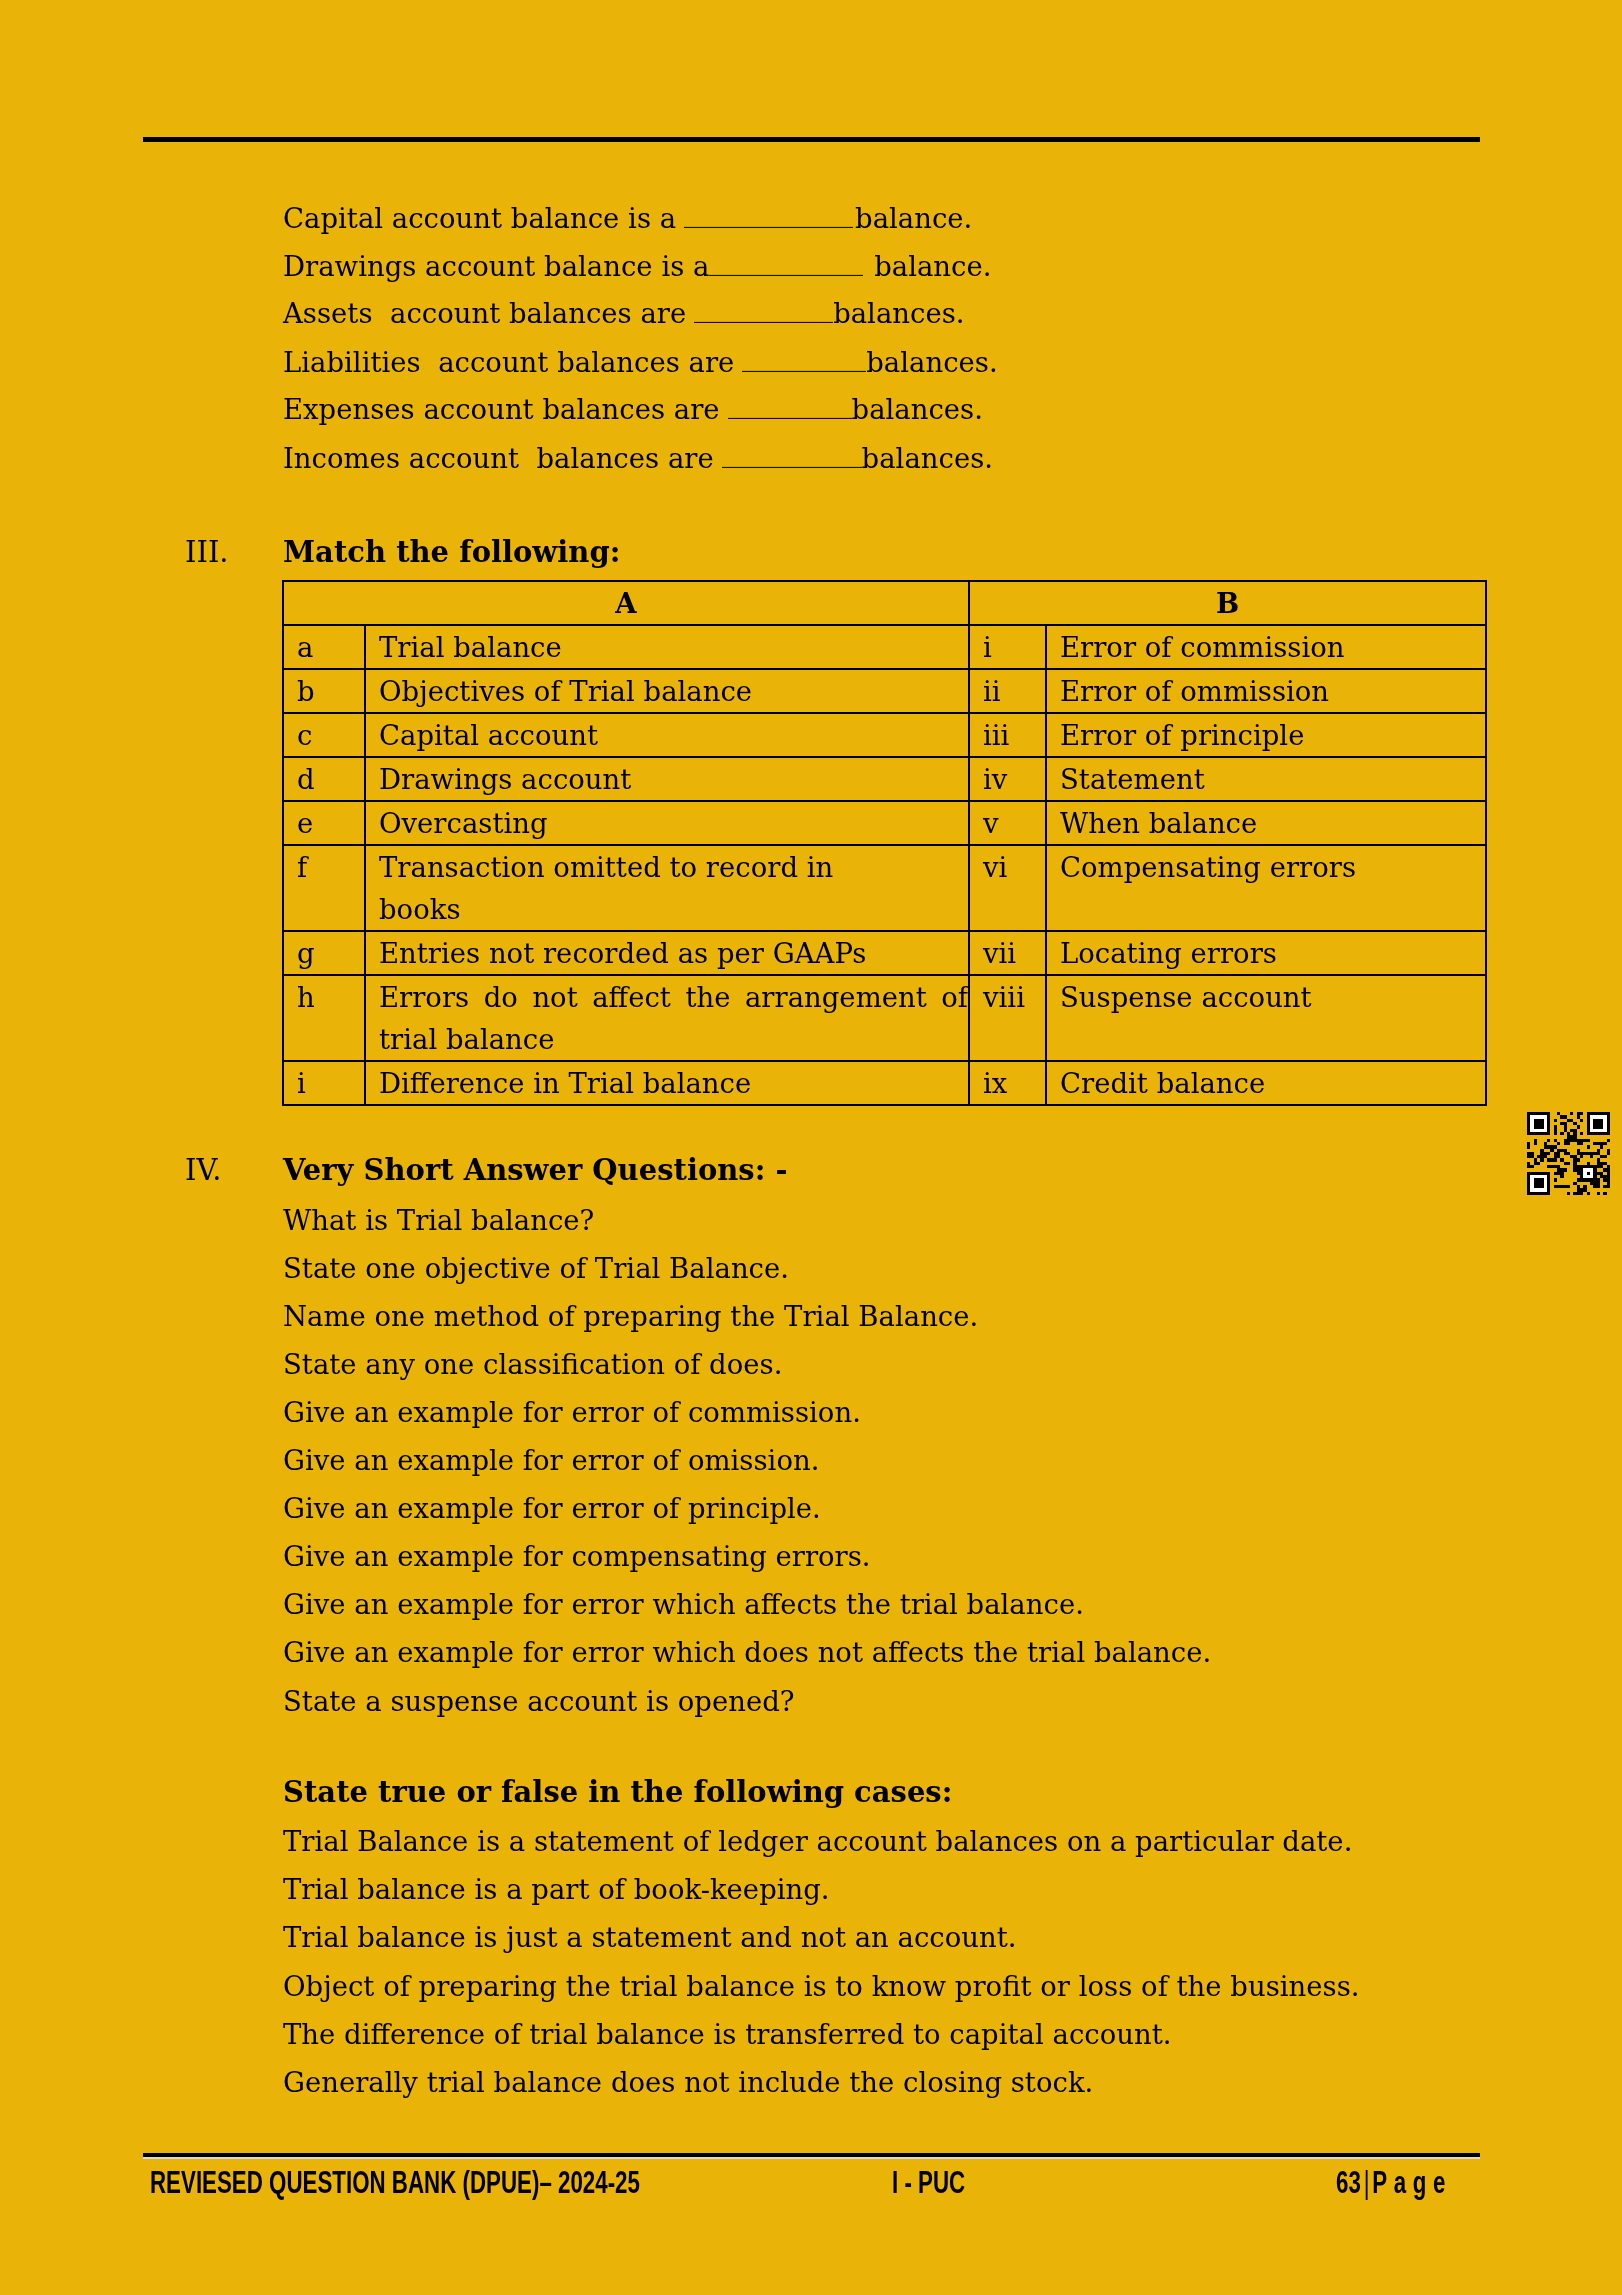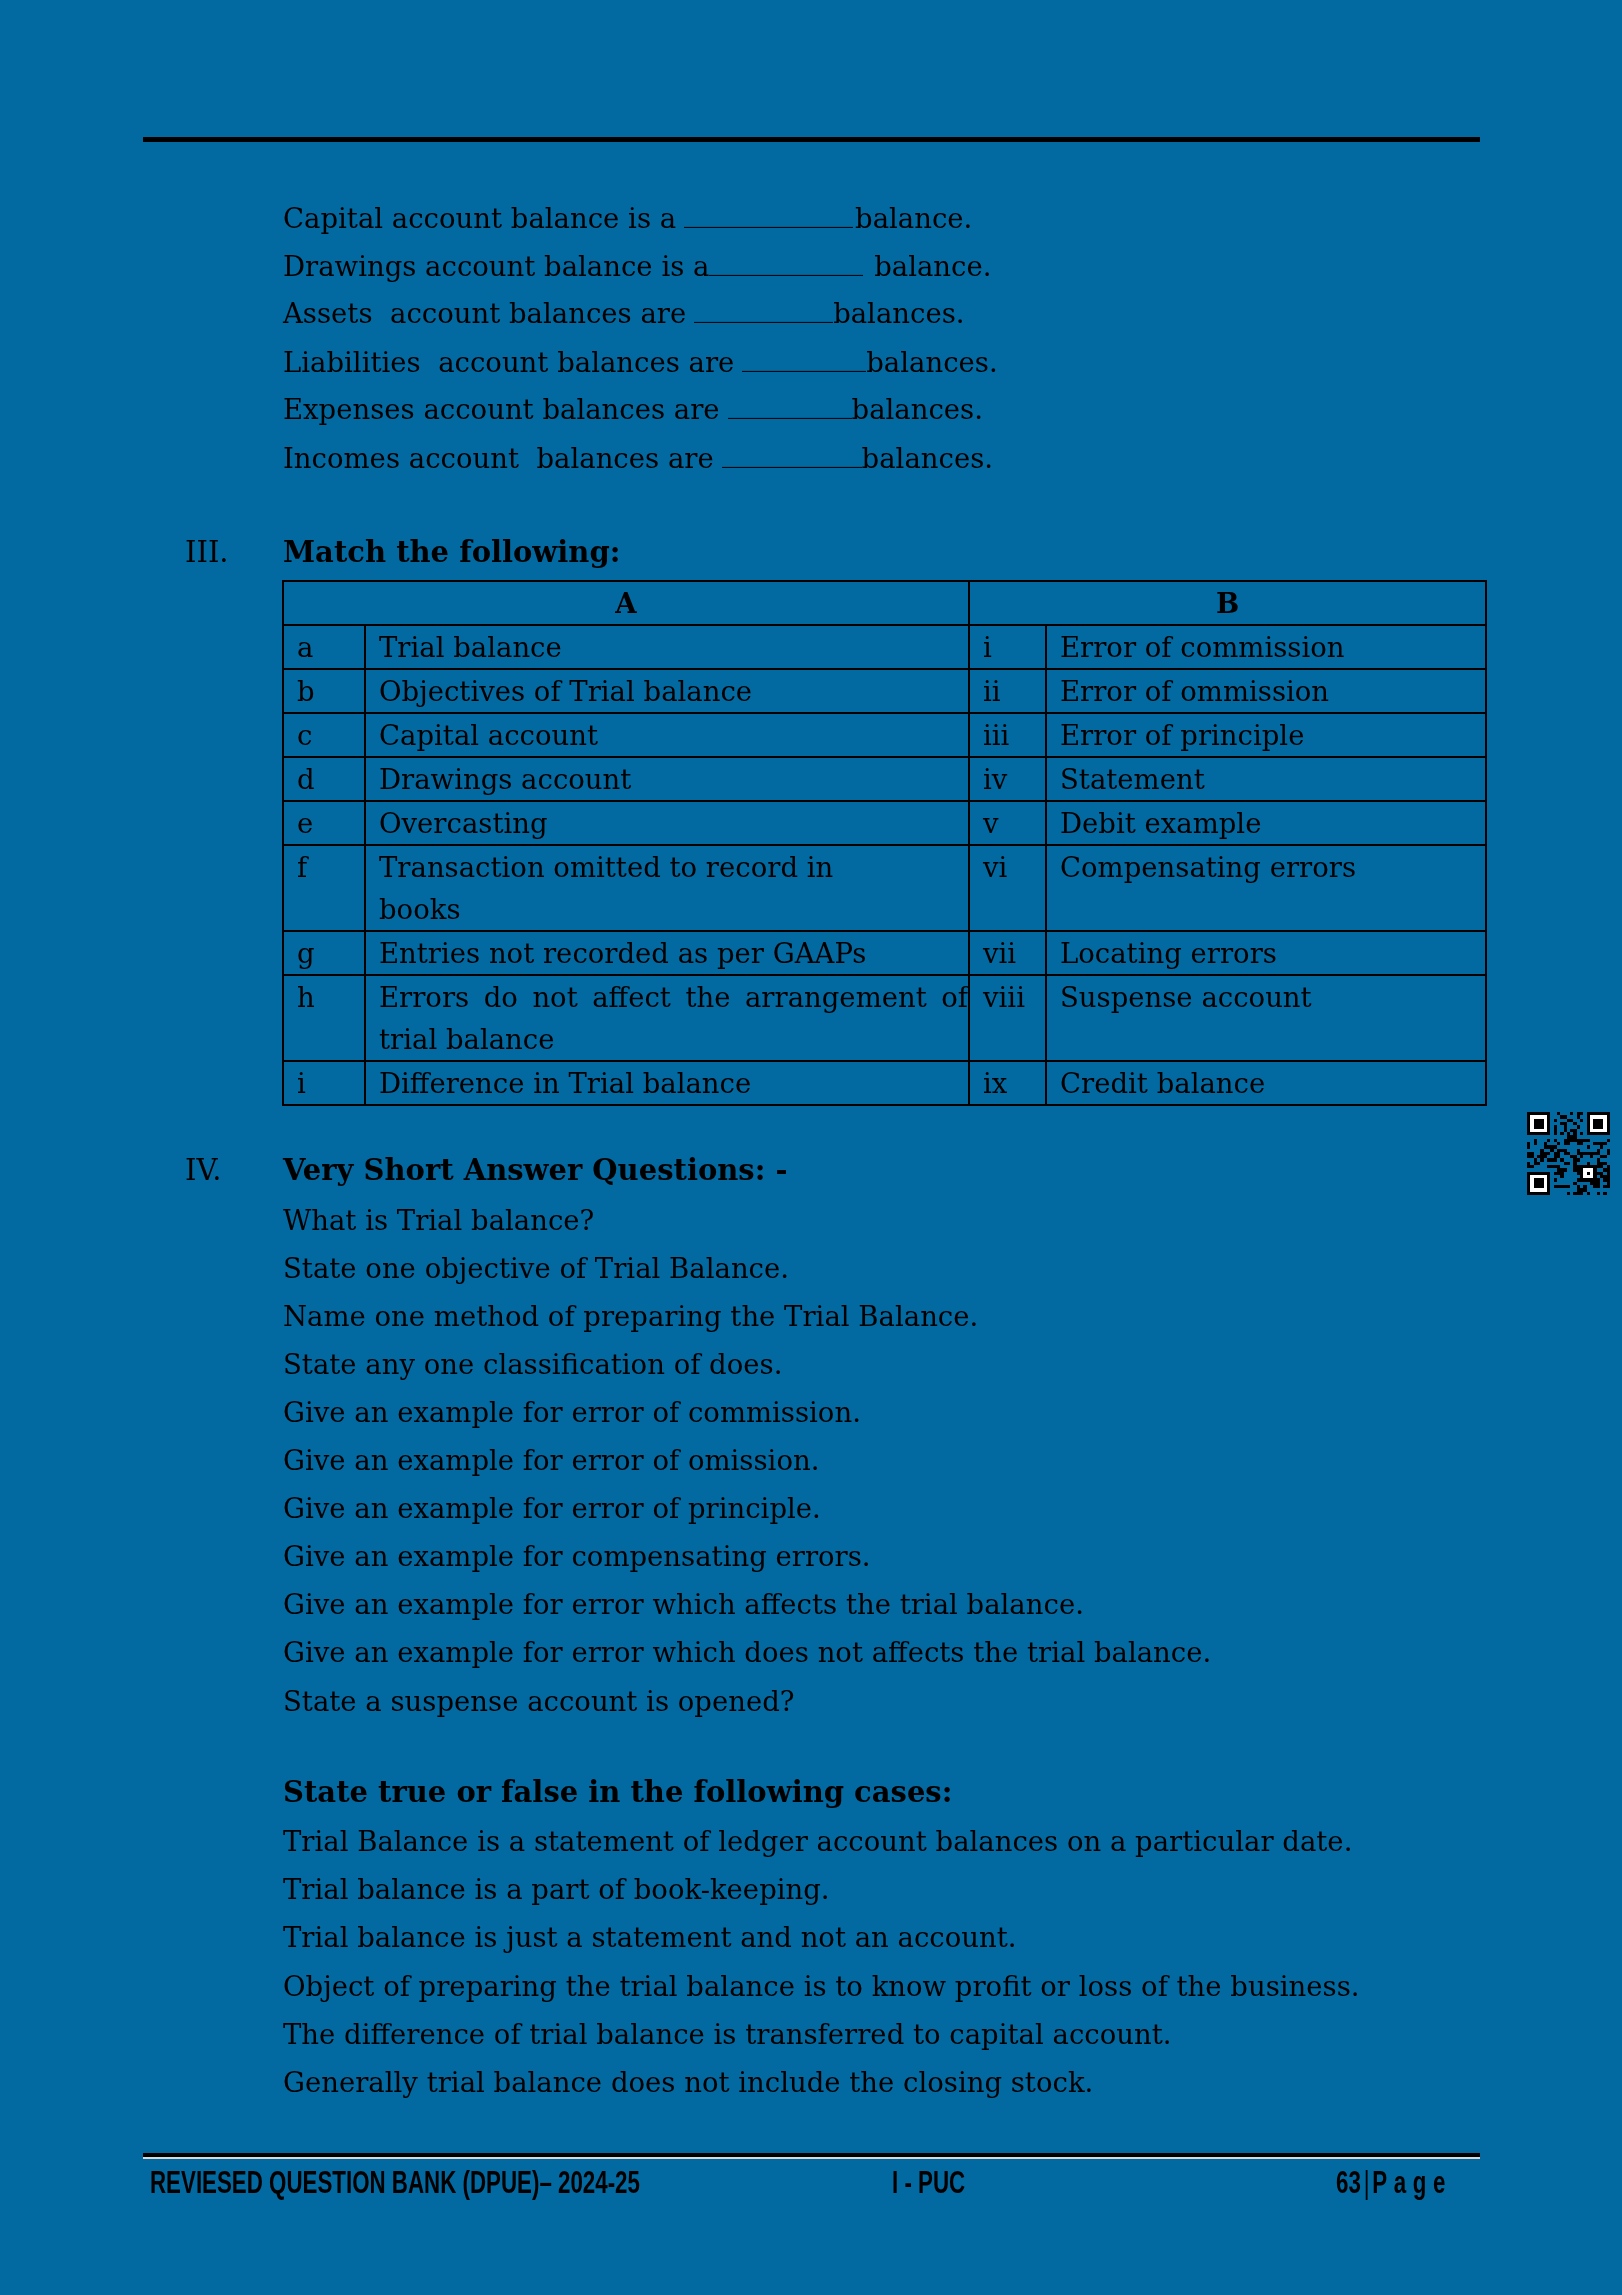--- a/index.html
+++ b/index.html
@@ -1,17 +1,17 @@
 <!DOCTYPE html>
 <html style="font-size:10.5px"><head>
 <meta charset="utf-8">
 <style>
   html, body { margin: 0; padding: 0; background: #ffffff; }
   body { width: 1622px; height: 2295px; position: relative; overflow: hidden; color: #000; }
-  .page { position: absolute; left: 0; top: 0; width: 1622px; height: 2295px; background: #0369a1; }
+  .page { position: absolute; left: 0; top: 0; width: 1622px; height: 2295px; background: #eab308; }
   .serif { font-family: "DejaVu Serif", "Liberation Serif", serif; }
   .rule-top { position: absolute; left: 143px; top: 137px; width: 1337px; height: 4.6px; background: #000; }
   .rule-bottom { position: absolute; left: 143px; top: 2153px; width: 1337px; height: 3.9px; background: #000; }
   .rule-bottom-shadow { position: absolute; left: 143px; top: 2157px; width: 1337px; height: 2px; background: #d9d9d9; }
 
   
   .line { position: absolute; left: 0; height: 0; }
   .line .txt { position: absolute; left: 283px; bottom: 0; font-size: 27.5px; line-height: 1; white-space: nowrap; }
   .line .num, .line .txt { transform: translateY(5.9px); }
   .blank { display: inline-block; border-bottom: 1.3px solid #000; height: 0.7px; vertical-align: baseline; margin: 0 2px; }
@@ -117,21 +117,21 @@
     <tr>
       <td>d</td>
       <td>Drawings account</td>
       <td>iv</td>
       <td>Statement</td>
     </tr>
     <tr>
       <td>e</td>
       <td>Overcasting</td>
       <td>v</td>
-      <td>Debit example</td>
+      <td>When balance</td>
     </tr>
     <tr class="tall">
       <td>f</td>
       <td style="padding-right:70px">Transaction omitted to record in books</td>
       <td>vi</td>
       <td>Compensating errors</td>
     </tr>
     <tr>
       <td>g</td>
       <td>Entries not recorded as per GAAPs</td>

